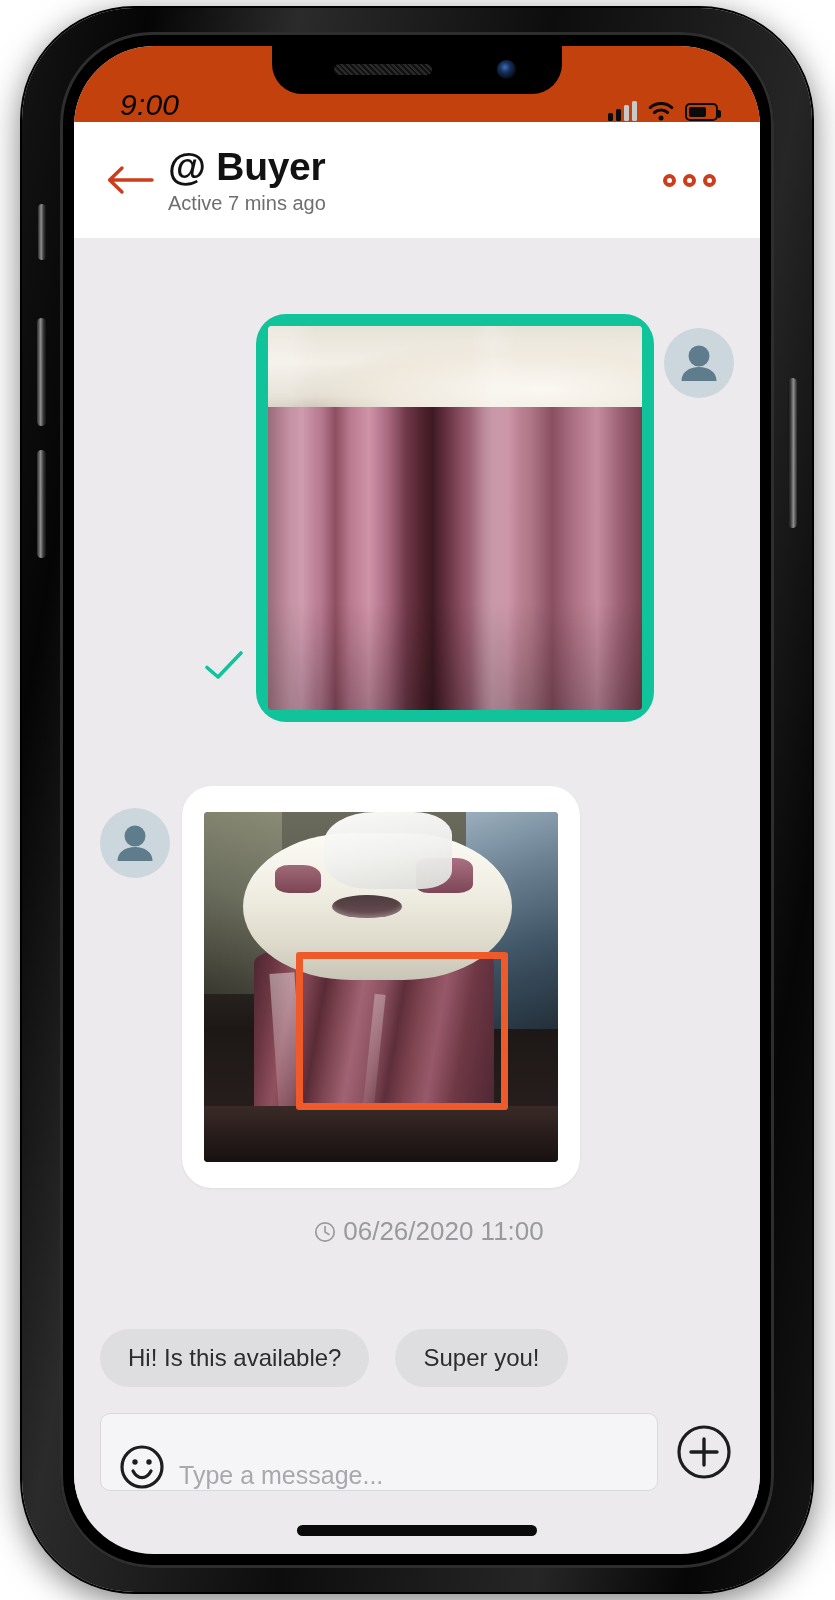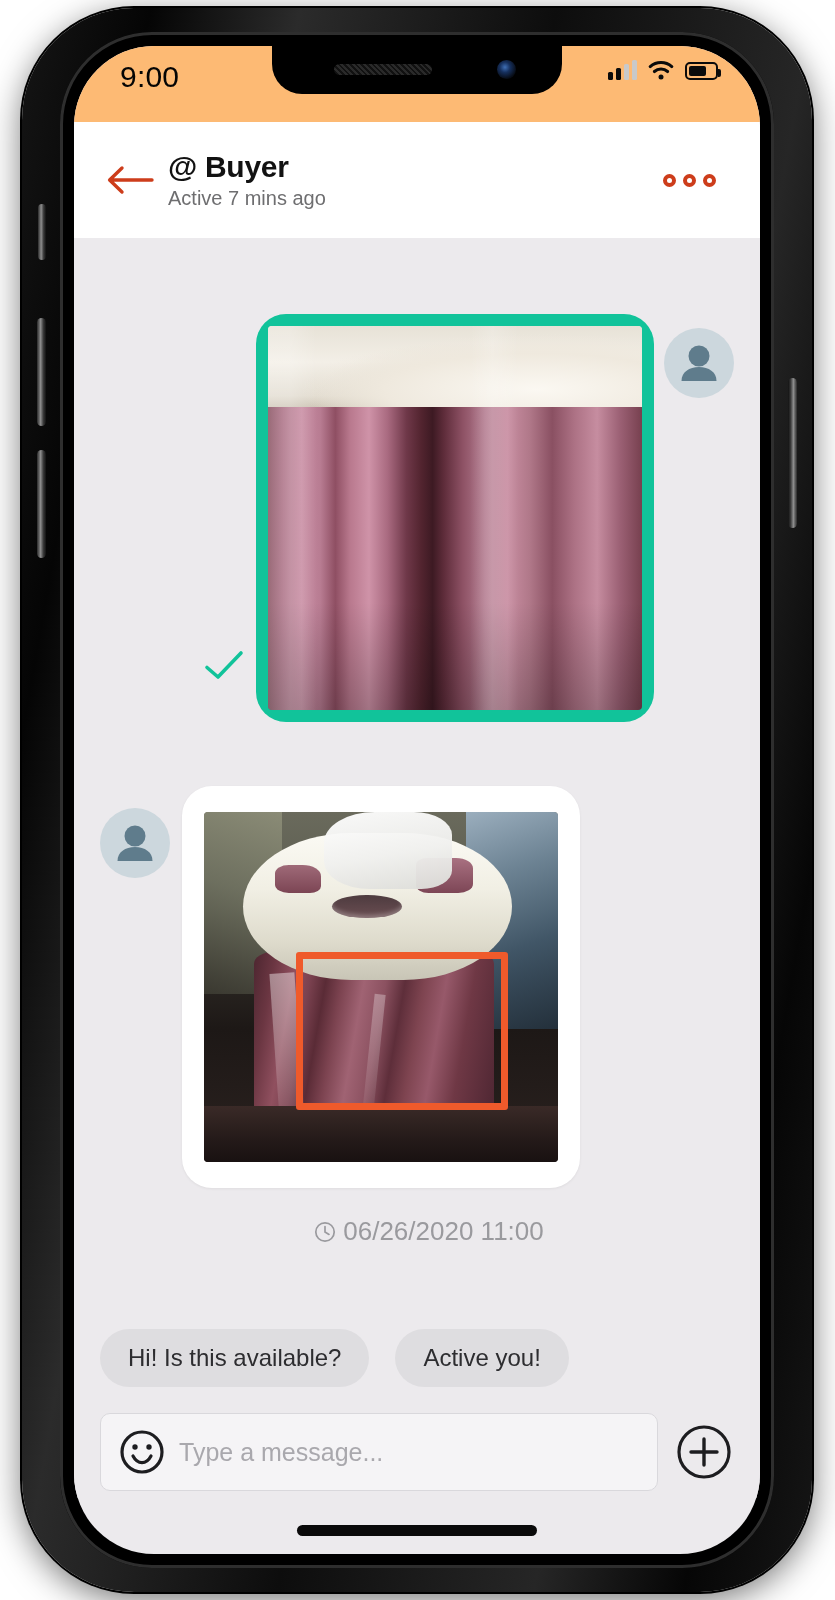--- a/index.html
+++ b/index.html
@@ -58,23 +58,24 @@
   }
   #notch-camera {
     position: absolute; right: 46px; top: 14px; width: 19px; height: 19px;
     border-radius: 50%;
     background: radial-gradient(circle at 42% 38%, #3f6fb5 0%, #16305e 32%, #080d17 70%, #000 100%);
   }
 
   
   #status-bar {
     position: absolute; top: 0; left: 0; right: 0; height: 76px;
-    background: #fdba74; z-index: 30;
-    display: flex; align-items: flex-start; justify-content: space-between;
+    background: #c2410c; z-index: 30;
+    display: flex; align-items: flex-end; justify-content: space-between;
     padding: 14px 42px 0 46px;
+    font-style: italic;
   }
   #status-time { font-size: 30px; font-weight: 400; color: #040404; letter-spacing: .2px; }
   #status-icons { display: flex; align-items: center; gap: 10px; }
   .bars { display: flex; align-items: flex-end; gap: 3px; height: 19px; }
   .bars i { width: 5px; border-radius: 1.5px; background: #c9c9c9; display: block; }
   .bars i.on { background: #0b0b0b; }
   .bars i:nth-child(1){height:8px}.bars i:nth-child(2){height:12px}
   .bars i:nth-child(3){height:16px}.bars i:nth-child(4){height:20px}
   #battery-icon { width: 33px; height: 18px; border: 2.2px solid #0b0b0b; border-radius: 5px; position: relative; }
   #battery-icon::after { content:""; position:absolute; right:-5px; top:5px; width:3px; height:8px;
@@ -82,21 +83,21 @@
   #battery-fill { position:absolute; left:2px; top:2px; bottom:2px; width:58%; background:#0b0b0b; border-radius:2px; }
 
   
   #chat-header {
     position: absolute; top: 76px; left: 0; right: 0; height: 116px;
     background: #fff; z-index: 25;
     display: flex; align-items: center; padding: 0 34px 0 26px;
   }
   #back-button { width: 62px; height: 62px; display:flex; align-items:center; justify-content:center; flex:0 0 auto; }
   #header-texts { flex: 1; padding-left: 6px; }
-  #contact-name { font-size: 30px; font-weight: 700; color: #121212; letter-spacing: -.3px; line-height: 1.12; }
+  #contact-name { font-size: 39px; font-weight: 700; color: #121212; letter-spacing: -.3px; line-height: 1.12; }
   #contact-status { font-size: 20px; color: #6e6e70; margin-top: 3px; }
   #more-button { display:flex; gap:7px; align-items:center; padding: 10px; }
   #more-button span { width: 13px; height: 13px; border-radius: 50%; border: 4px solid #cd3d1b; display:block; }
 
   
   #chat-body {
     position: absolute; top: 192px; left: 0; right: 0; bottom: 244px;
     background: #eceaed; overflow: hidden;
   }
 
@@ -256,21 +257,21 @@
 
   
   #composer {
     position: absolute; left: 0; right: 0; bottom: 56px; height: 92px;
     display: flex; align-items: center; gap: 18px;
     padding: 0 28px 0 26px; background: #eceaed;
   }
   #message-input-wrap {
     flex: 1; height: 78px; background: #f5f4f6;
     border: 1.6px solid #d9d8dc; border-radius: 10px;
-    display: flex; align-items: center; gap: 14px; padding: 0 18px;
+    display: flex; align-items: flex-end; gap: 14px; padding: 0 18px;
   }
   #message-input {
     flex: 1; border: 0; background: transparent; outline: none;
     font-family: "Liberation Sans", sans-serif; font-size: 25px; color: #26262a;
   }
   #message-input::placeholder { color: #a9a8ad; }
   #add-attachment-button { flex: 0 0 auto; width: 56px; height: 56px; }
 
   
   #home-indicator {
@@ -385,21 +386,21 @@
         <svg width="22" height="22" viewBox="0 0 22 22">
           <circle cx="11" cy="11" r="9.2" stroke="#9a9a9e" stroke-width="1.7" fill="none"></circle>
           <path d="M11 5.6V11l4 2.4" stroke="#9a9a9e" stroke-width="1.7" fill="none" stroke-linecap="round"></path>
         </svg>
         <span id="timestamp-text">06/26/2020 11:00</span>
       </div>
     </div>
 
     <div id="quick-replies">
       <div class="chip">Hi! Is this available?</div>
-      <div class="chip">Active you!</div>
+      <div class="chip">Super you!</div>
     </div>
 
     <div id="composer">
       <div id="message-input-wrap">
         <svg width="46" height="46" viewBox="0 0 46 46">
           <circle cx="23" cy="23" r="20" stroke="#1d1d20" stroke-width="3.2" fill="none"></circle>
           <circle cx="16" cy="18" r="2.7" fill="#1d1d20"></circle>
           <circle cx="30" cy="18" r="2.7" fill="#1d1d20"></circle>
           <path d="M14 27c2.4 4.6 6 6.6 9 6.6s6.6-2 9-6.6" stroke="#1d1d20" stroke-width="3.2" fill="none" stroke-linecap="round"></path>
         </svg>

